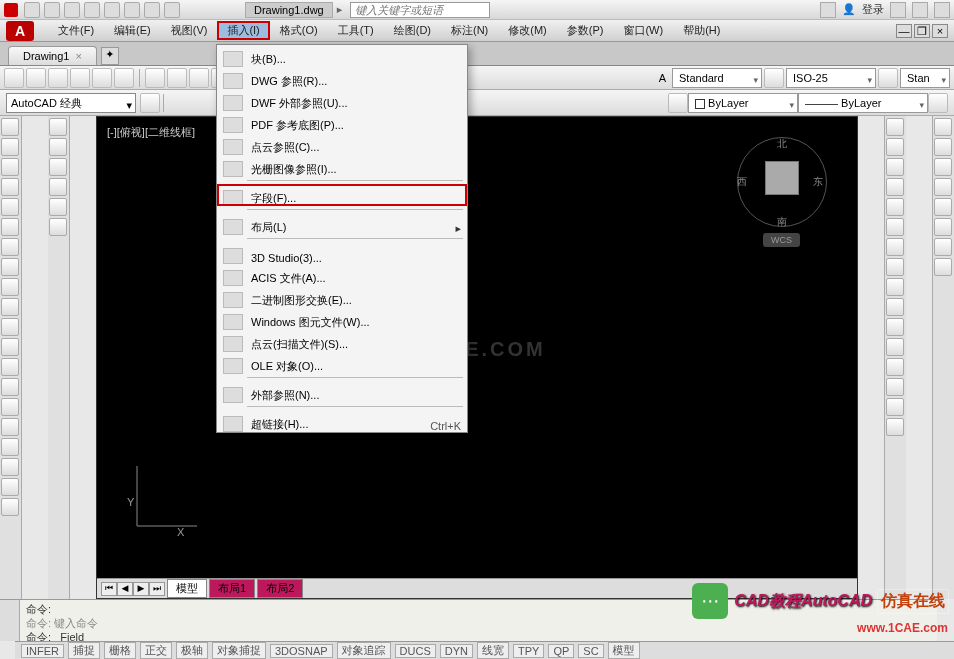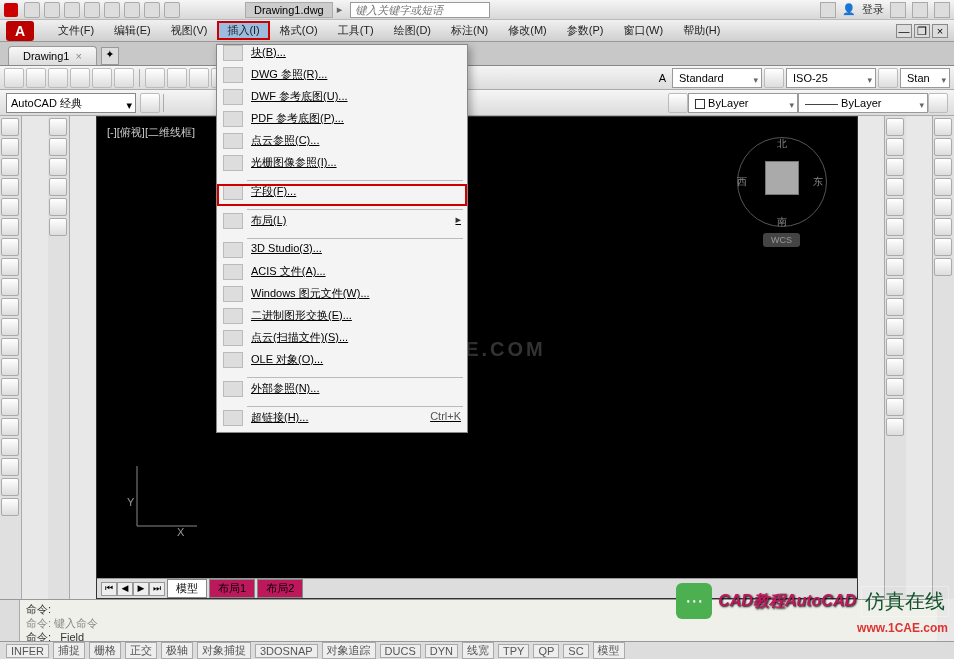--- a/index.html
+++ b/index.html
@@ -55,39 +55,39 @@
 .ucs-y { position: absolute; bottom: 30px; left: 0; }
 .ucs-x { position: absolute; bottom: 0; left: 50px; }
 .ucs svg { stroke: #888; }
 
 .model-tabs { position: absolute; bottom: 0; left: 0; right: 0; height: 20px; background: #ddd; display: flex; align-items: center; border-top: 1px solid #999; padding: 0 4px; }
 .mt-btn { width: 16px; height: 14px; background: #eee; border: 1px solid #999; font-size: 9px; text-align: center; }
 .mt-tab { padding: 1px 8px; background: #be185d; border: 1px solid #888; margin-left: 2px; }
 .mt-tab.active { background: #fff; }
 
 .dropdown-menu { position: absolute; top: 44px; left: 216px; width: 252px; background: #f4f4f4; border: 1px solid #888; box-shadow: 3px 3px 8px rgba(0,0,0,0.3); z-index: 100; }
-.dropdown-menu .dm-item { display: flex; align-items: flex-start; height: 22px; padding: 0 6px; text-decoration: underline; }
+.dropdown-menu .dm-item { display: flex; align-items: flex-end; height: 22px; padding: 0 6px; }
 .dropdown-menu .dm-icon { width: 20px; height: 16px; margin-right: 8px; background: #ddd; border: 1px solid #bbb; }
 .dropdown-menu .dm-sep { height: 1px; background: #bbb; margin: 3px 4px 3px 30px; }
 .dropdown-menu .dm-item.highlighted { outline: 2px solid #c00; outline-offset: -2px; }
 .dropdown-menu .dm-shortcut { margin-left: auto; color: #555; }
 .dropdown-menu .dm-arrow { margin-left: auto; color: #333; }
 
 .cmdline { position: absolute; bottom: 18px; left: 0; right: 17px; height: 42px; background: #f0f0eb; border-top: 1px solid #999; display: flex; }
 .cmdline .cmd-icon { width: 20px; background: #ddd; border-right: 1px solid #aaa; }
 .cmdline .cmd-text { flex: 1; padding: 2px 6px; font-family: Consolas, monospace; font-size: 11px; color: #333; }
 .cmdline .cmd-text div { line-height: 14px; }
 
-.statusbar { position: absolute; bottom: 0; left: 0; right: 0; height: 18px; background: #ddd; border-top: 1px solid #999; display: flex; align-items: center; padding: 0 6px; gap: 4px; font-size: 10px; color: #555; }
+.statusbar { position: absolute; bottom: 0; left: 15px; right: 0; height: 18px; background: #ddd; border-top: 1px solid #999; display: flex; align-items: center; padding: 0 6px; gap: 4px; font-size: 10px; color: #555; }
 .sb-btn { padding: 0 4px; background: #eee; border: 1px solid #aaa; }
 
 .overlay-right { position: absolute; bottom: 24px; right: 6px; display: flex; flex-direction: column; align-items: flex-end; gap: 2px; z-index: 50; }
 .overlay-right .wechat { width: 36px; height: 36px; background: #4caf50; border-radius: 6px; display: flex; align-items: center; justify-content: center; color: #fff; font-size: 18px; }
 .overlay-right .txt1 { color: #be185d; font-size: 16px; font-style: italic; text-shadow: 1px 1px 2px #000; font-weight: bold; }
-.overlay-right .txt2 { color: #14532d; font-size: 20px; font-weight: normal; outline: 1px solid rgba(255,255,255,0.3); padding: 1px 3px; }
+.overlay-right .txt2 { color: #c2410c; font-size: 16px; font-weight: bold; outline: 1px solid rgba(255,255,255,0.3); padding: 1px 3px; }
 .overlay-right .txt3 { color: #d33; font-size: 12px; font-weight: bold; }
 </style>
 </head>
 <body>
 
 <div class="titlebar">
   <div class="logo"></div>
   <div class="qat">
     <div class="qat-btn"></div>
     <div class="qat-btn"></div>
@@ -279,21 +279,21 @@
     <div class="dm-item">
       <div class="dm-icon"></div>
       <span>块(B)...</span>
     </div>
     <div class="dm-item">
       <div class="dm-icon"></div>
       <span>DWG 参照(R)...</span>
     </div>
     <div class="dm-item">
       <div class="dm-icon"></div>
-      <span>DWF 参考底图(U)...</span>
+      <span>DWF 外部参照(U)...</span>
     </div>
     <div class="dm-item">
       <div class="dm-icon"></div>
       <span>PDF 参考底图(P)...</span>
     </div>
     <div class="dm-item">
       <div class="dm-icon"></div>
       <span>点云参照(C)...</span>
     </div>
     <div class="dm-item">
@@ -315,25 +315,25 @@
     <div class="dm-item">
       <div class="dm-icon"></div>
       <span>3D Studio(3)...</span>
     </div>
     <div class="dm-item">
       <div class="dm-icon"></div>
       <span>ACIS 文件(A)...</span>
     </div>
     <div class="dm-item">
       <div class="dm-icon"></div>
+      <span>二进制图形交换(E)...</span>
+    </div>
+    <div class="dm-item">
+      <div class="dm-icon"></div>
       <span>Windows 图元文件(W)...</span>
-    </div>
-    <div class="dm-item">
-      <div class="dm-icon"></div>
-      <span>二进制图形交换(E)...</span>
     </div>
     <div class="dm-item">
       <div class="dm-icon"></div>
       <span>点云(扫描文件)(S)...</span>
     </div>
     <div class="dm-item">
       <div class="dm-icon"></div>
       <span>OLE 对象(O)...</span>
     </div>
     <div class="dm-sep"></div>

